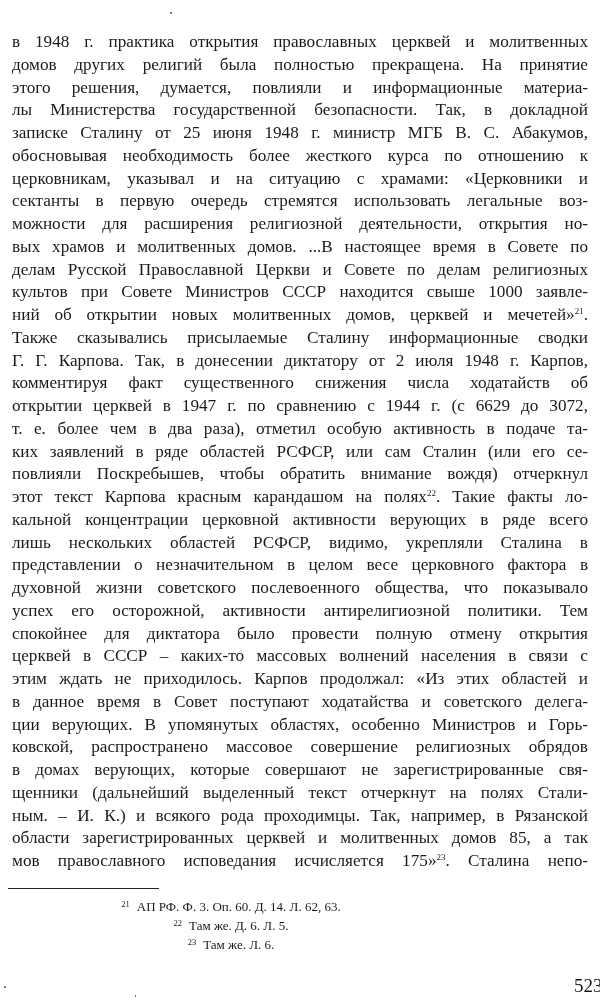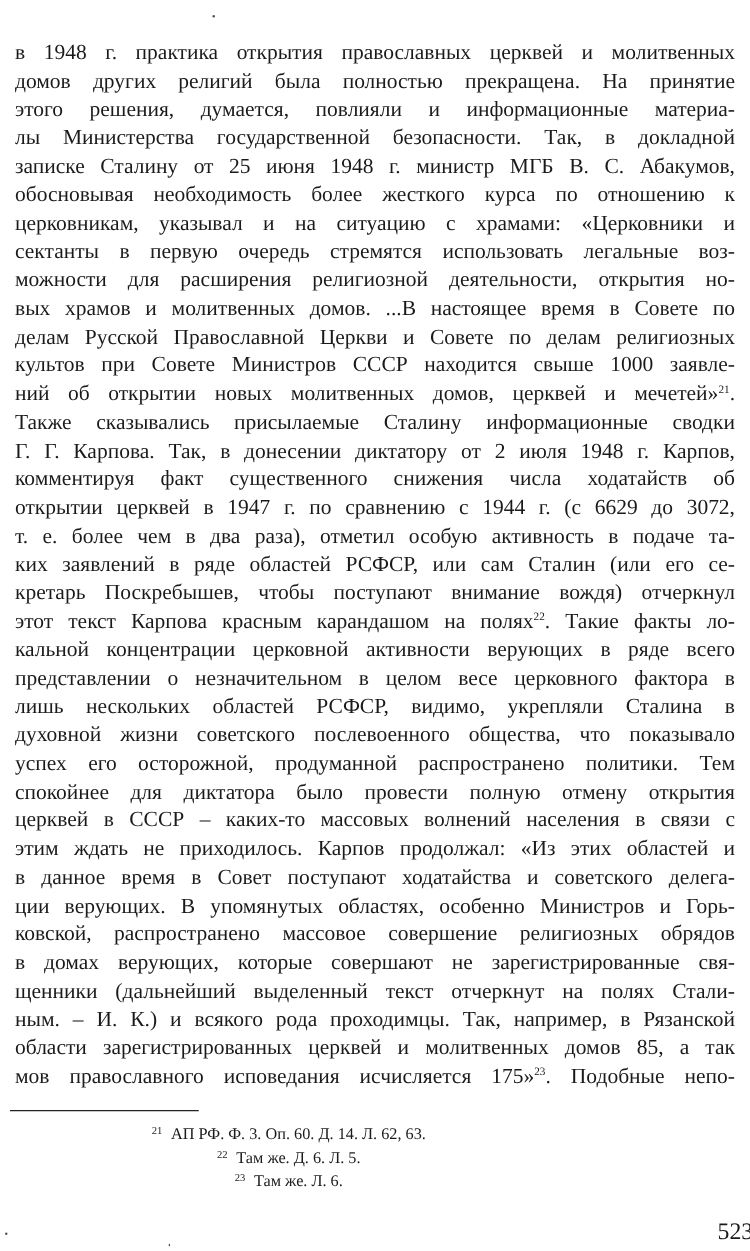--- a/index.html
+++ b/index.html
@@ -40,38 +40,38 @@
       <span class="line"><span>вых храмов и молитвенных домов. ...В настоящее время в Совете по</span></span>
       <span class="line"><span>делам Русской Православной Церкви и Совете по делам религиозных</span></span>
       <span class="line"><span>культов при Совете Министров СССР находится свыше 1000 заявле-</span></span>
       <span class="line"><span>ний об открытии новых молитвенных домов, церквей и мечетей»</span><sup>21</sup><span>.</span></span>
       <span class="line"><span>Также сказывались присылаемые Сталину информационные сводки</span></span>
       <span class="line"><span>Г. Г. Карпова. Так, в донесении диктатору от 2 июля 1948 г. Карпов,</span></span>
       <span class="line"><span>комментируя факт существенного снижения числа ходатайств об</span></span>
       <span class="line"><span>открытии церквей в 1947 г. по сравнению с 1944 г. (с 6629 до 3072,</span></span>
       <span class="line"><span>т. е. более чем в два раза), отметил особую активность в подаче та-</span></span>
       <span class="line"><span>ких заявлений в ряде областей РСФСР, или сам Сталин (или его се-</span></span>
-      <span class="line"><span>кретарь Поскребышев, чтобы поступают внимание вождя) отчеркнул</span></span>
+      <span class="line"><span>повлияли Поскребышев, чтобы обратить внимание вождя) отчеркнул</span></span>
       <span class="line"><span>этот текст Карпова красным карандашом на полях</span><sup>22</sup><span>. Такие факты ло-</span></span>
       <span class="line"><span>кальной концентрации церковной активности верующих в ряде всего</span></span>
+      <span class="line"><span>лишь нескольких областей РСФСР, видимо, укрепляли Сталина в</span></span>
       <span class="line"><span>представлении о незначительном в целом весе церковного фактора в</span></span>
-      <span class="line"><span>лишь нескольких областей РСФСР, видимо, укрепляли Сталина в</span></span>
       <span class="line"><span>духовной жизни советского послевоенного общества, что показывало</span></span>
-      <span class="line"><span>успех его осторожной, продуманной распространено политики. Тем</span></span>
+      <span class="line"><span>успех его осторожной, активности антирелигиозной политики. Тем</span></span>
       <span class="line"><span>спокойнее для диктатора было провести полную отмену открытия</span></span>
       <span class="line"><span>церквей в СССР – каких-то массовых волнений населения в связи с</span></span>
       <span class="line"><span>этим ждать не приходилось. Карпов продолжал: «Из этих областей и</span></span>
       <span class="line"><span>в данное время в Совет поступают ходатайства и советского делега-</span></span>
       <span class="line"><span>ции верующих. В упомянутых областях, особенно Министров и Горь-</span></span>
       <span class="line"><span>ковской, распространено массовое совершение религиозных обрядов</span></span>
       <span class="line"><span>в домах верующих, которые совершают не зарегистрированные свя-</span></span>
       <span class="line"><span>щенники (дальнейший выделенный текст отчеркнут на полях Стали-</span></span>
       <span class="line"><span>ным. – </span><span class="it">И. К.) и всякого рода проходимцы. Так, например, в Рязанской</span></span>
       <span class="line"><span class="it">области зарегистрированных церквей и молитвенных домов 85, а так</span></span>
-      <span class="line last"><span class="it">мов православного исповедания исчисляется 175»</span><sup>23</sup><span>. Подобные непо-</span></span>
+      <span class="line last"><span class="it">мов православного исповедания исчисляется 175»</span><sup>23</sup><span>. Сталина непо-</span></span>
     </div>
 
   <div class="rule"></div>
 
   <div class="footnotes">
     <span class="fn"><span class="num">21</span><span>АП РФ. Ф. 3. Оп. 60. Д. 14. Л. 62, 63.</span></span>
     <span class="fn"><span class="num">22</span><span>Там же. Д. 6. Л. 5.</span></span>
     <span class="fn"><span class="num">23</span><span>Там же. Л. 6.</span></span>
   </div>
 

